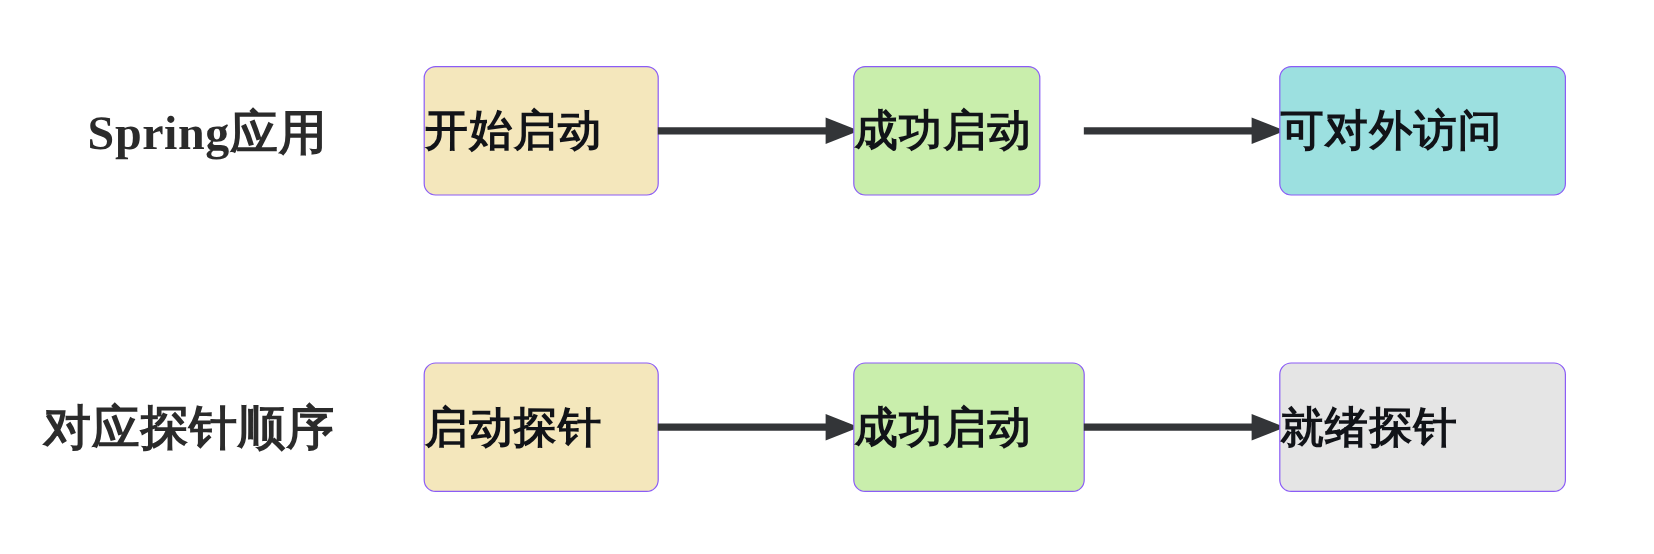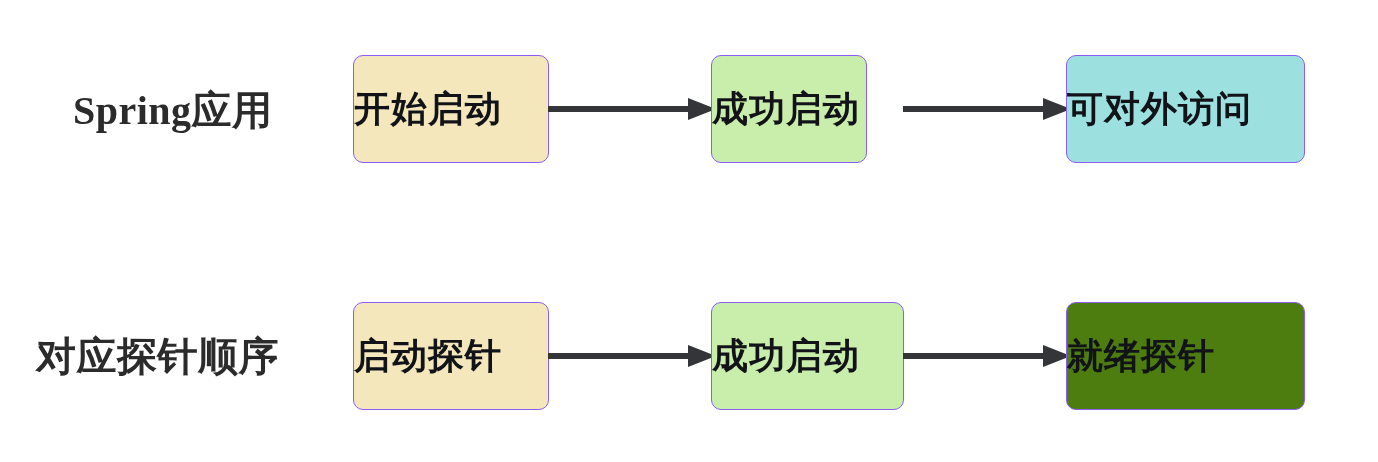--- a/index.html
+++ b/index.html
@@ -63,21 +63,21 @@
   }
 
   
   .n-r1c1 { left: 353px; top: 55px;  width: 196px; height: 108px; background: #f4e7bc; }
   .n-r1c2 { left: 711px; top: 55px;  width: 156px; height: 108px; background: #c9eeac; }
   .n-r1c3 { left: 1066px; top: 55px; width: 239px; height: 108px; background: #9ce0e0; }
 
   
   .n-r2c1 { left: 353px; top: 302px;  width: 196px; height: 108px; background: #f4e7bc; }
   .n-r2c2 { left: 711px; top: 302px;  width: 193px; height: 108px; background: #c9eeac; }
-  .n-r2c3 { left: 1066px; top: 302px; width: 239px; height: 108px; background: #4d7c0f; }
+  .n-r2c3 { left: 1066px; top: 302px; width: 239px; height: 108px; background: #e5e5e5; }
 
   
   .arrow {
     position: absolute;
     height: 26px;
   }
   .arrow svg { display: block; }
 
   .a-r1-1 { left: 548px;  top: 96px; width: 168px; }
   .a-r1-2 { left: 903px;  top: 96px; width: 168px; }

